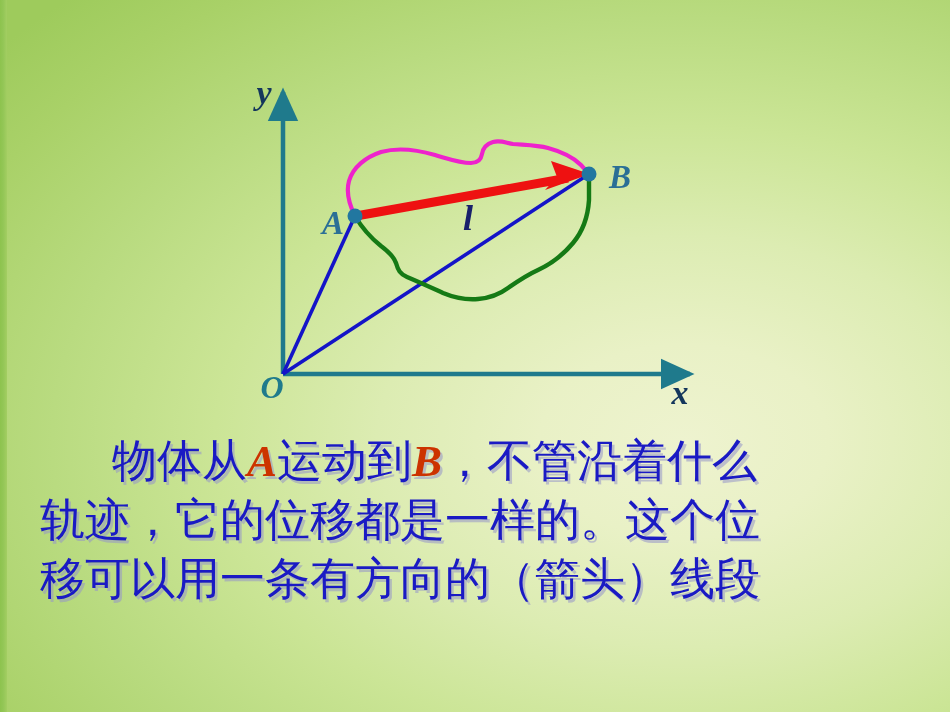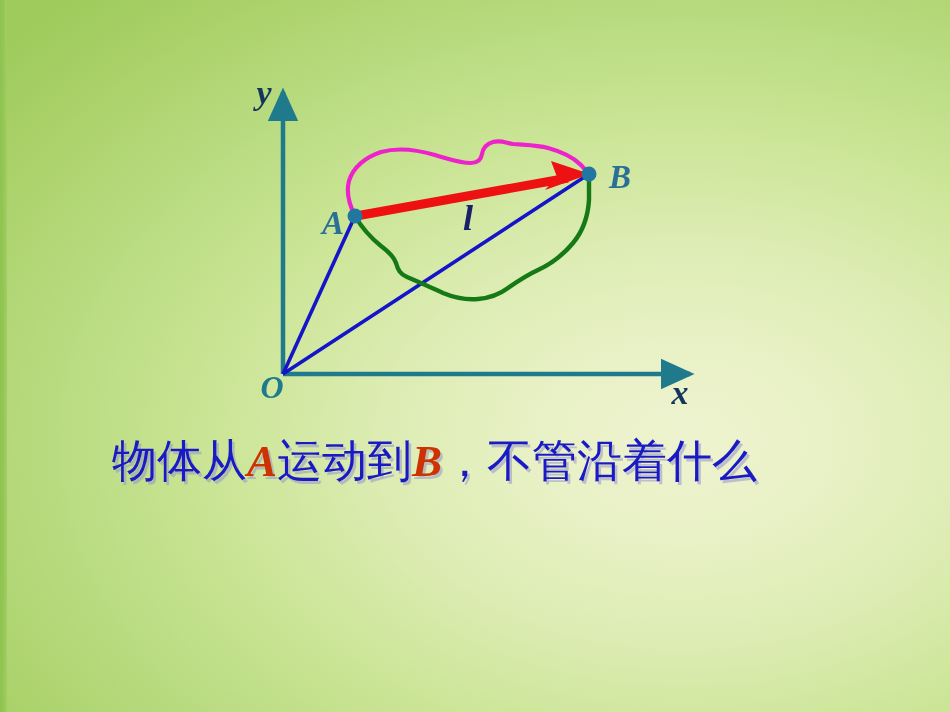--- a/index.html
+++ b/index.html
@@ -143,17 +143,19 @@
     <text x="333" y="234" text-anchor="middle" font-family="'Liberation Serif','DejaVu Serif',serif" font-size="33" font-style="italic" font-weight="bold" fill="#2a6f96">A</text>
 
     <text x="620" y="188" text-anchor="middle" font-family="'Liberation Serif','DejaVu Serif',serif" font-size="33" font-style="italic" font-weight="bold" fill="#2a6f96">B</text>
 
     <text x="468" y="230" text-anchor="middle" font-family="'Liberation Serif','DejaVu Serif',serif" font-size="36" font-style="italic" font-weight="bold" fill="#18206b">l</text>
   </svg>
 
   <div id="caption">
     <div class="cap-line"><span class="indent"></span><span>物体从</span><span class="hl">A</span><span>运动到</span><span class="hl">B</span><span>，不管沿着什么</span></div>
 
+    <div class="cap-line">轨迹，它的位移都是一样的。这个位</div>
 
+    <div class="cap-line">移可以用一条有方向的（箭头）线段</div>
 
   </div>
 
 </div>
 
 </body></html>

